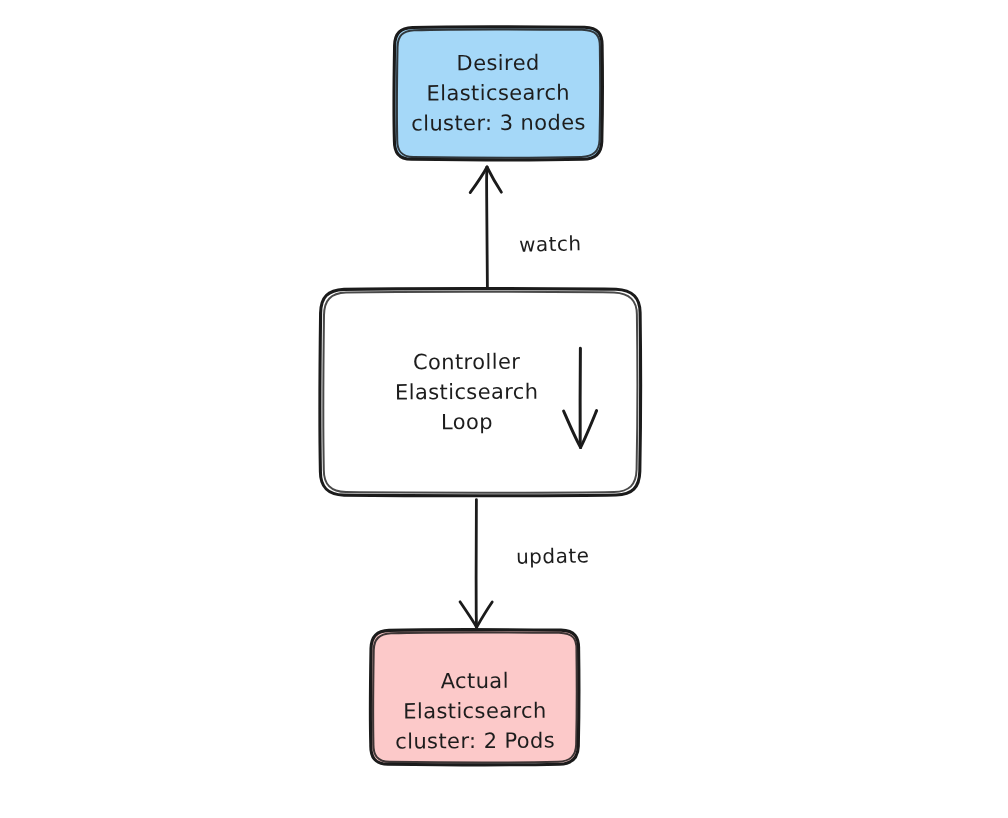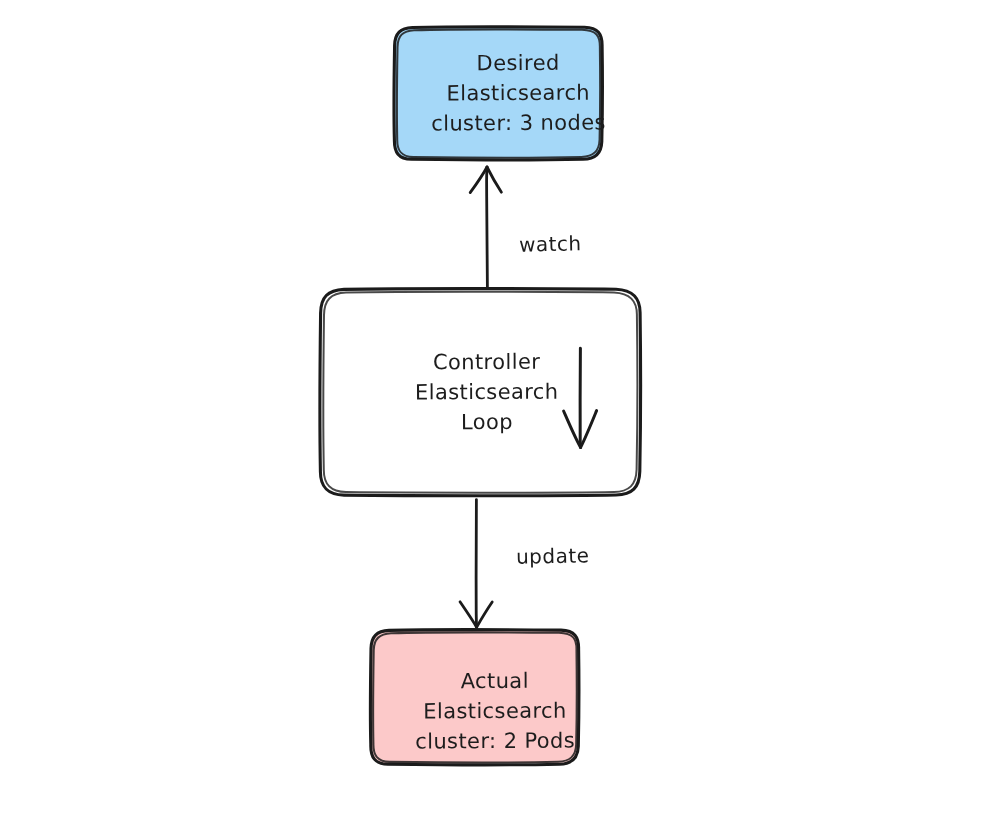--- a/index.html
+++ b/index.html
@@ -20,21 +20,20 @@
     height: 818px;
     background: #ffffff;
   }
   .node {
     position: absolute;
     box-sizing: border-box;
     display: flex;
     align-items: center;
     justify-content: center;
     text-align: center;
-    margin-left: 20px;
   }
   .node-label {
     font-family: "DejaVu Sans", sans-serif;
     font-size: 21px;
     line-height: 30px;
     color: #1d1d1d;
     letter-spacing: 0.4px;
     white-space: pre-line;
     transform: rotate(-0.35deg);
   }

